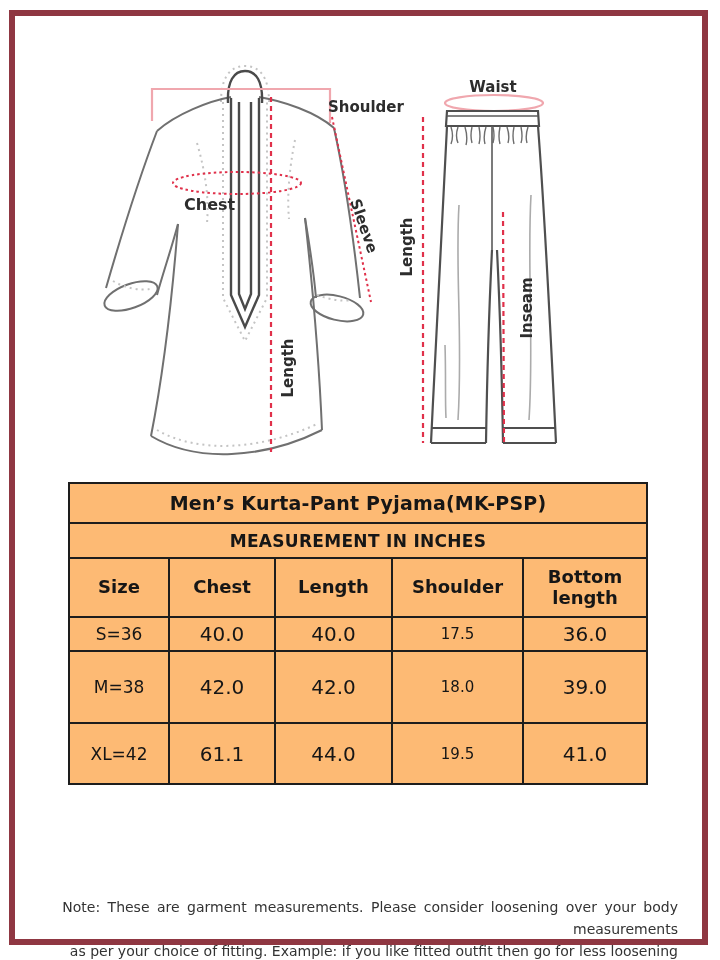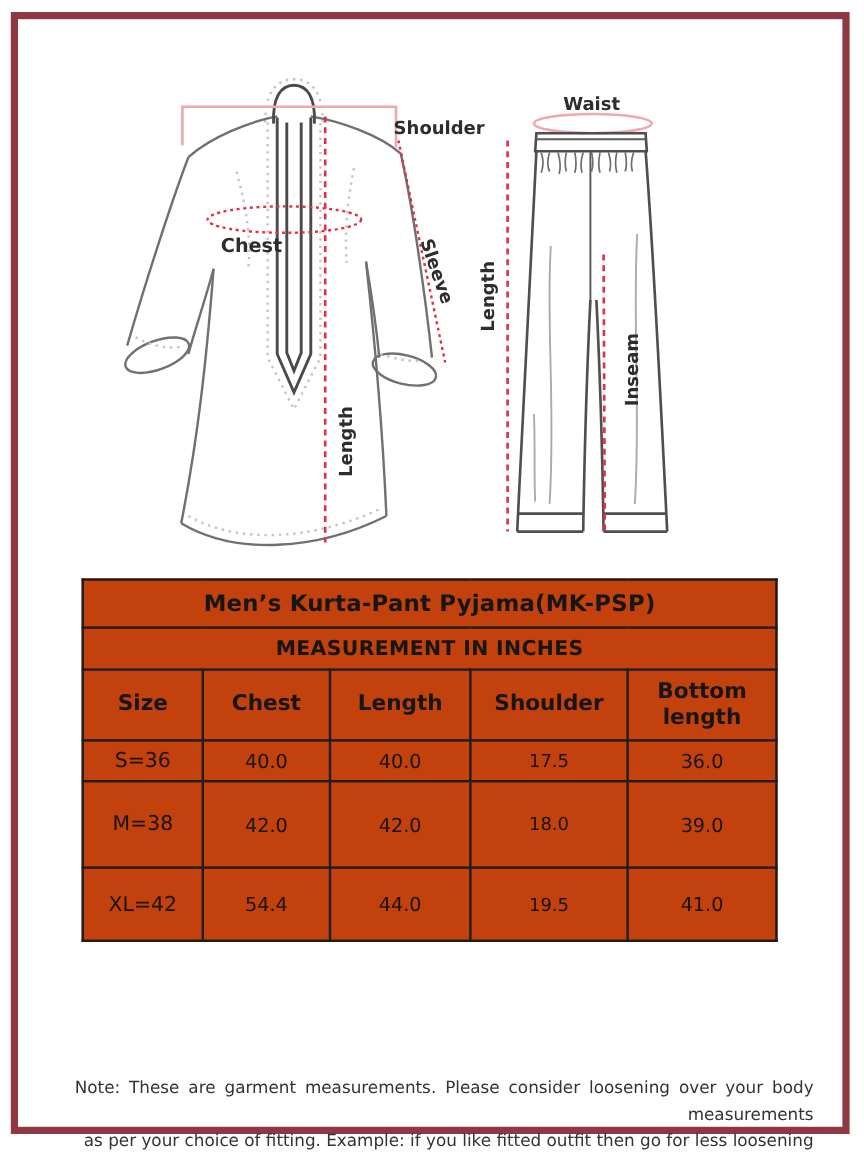--- a/index.html
+++ b/index.html
@@ -27,32 +27,32 @@
   .dot-red{stroke:var(--measure);stroke-width:2;fill:none;stroke-dasharray:2.5 3}
   .pink{stroke:var(--bracket);stroke-width:2.2;fill:none}
   .gather{stroke:#6d6d6d;stroke-width:1.4;fill:none}
   .crease{stroke:#ababab;stroke-width:1.6;fill:none}
   text.lbl{font-family:"DejaVu Sans",sans-serif;font-weight:bold;font-size:15px;fill:#2d2d2d;stroke:none}
   text.lbl.big{font-size:16px}
 
   .table-wrap{position:absolute;left:68px;top:482px;width:578px;}
   table.size{
     border-collapse:collapse;table-layout:fixed;width:100%;
-    background:#c2410c;color:#161616;
+    background:#fdba74;color:#161616;
   }
   table.size td,table.size th{
     border:2px solid #1d1d1d;text-align:center;vertical-align:middle;
     padding:0 2px;font-family:"DejaVu Sans",sans-serif;
   }
   tr.r-title{height:40px} tr.r-sub{height:35px} tr.r-head{height:59px}
   tr.r1{height:34px} tr.r2{height:72px} tr.r3{height:59px} tr.r4{height:61px}
   td.title{font-size:19px;font-weight:bold;letter-spacing:.2px}
   td.subtitle{font-size:17px;font-weight:bold;letter-spacing:.3px}
   table.size th{font-size:18px;font-weight:bold;line-height:1.15}
-  td.val{font-size:16px}
+  td.val{font-size:20px}
   td.val.sm{font-size:15px}
   td.size-cell{font-size:17px}
 
   .note{
     position:absolute;top:896px;right:42px;width:648px;
     text-align:right;font-size:14px;line-height:22px;color:#333;
   }
   .note .l1{word-spacing:3px;}
 </style>
 </head>
@@ -160,21 +160,21 @@
       </tr>
       <tr class="r2">
         <td class="size-cell">M=38</td>
         <td class="val">42.0</td>
         <td class="val">42.0</td>
         <td class="val sm">18.0</td>
         <td class="val">39.0</td>
       </tr>
       <tr class="r4">
         <td class="size-cell">XL=42</td>
-        <td class="val">54.4</td>
+        <td class="val">61.1</td>
         <td class="val">44.0</td>
         <td class="val sm">19.5</td>
         <td class="val">41.0</td>
       </tr>
     </tbody>
   </table>
 </div>
 
 <div class="note">
   <div class="l1">Note: These are garment measurements. Please consider loosening over your body measurements</div>

